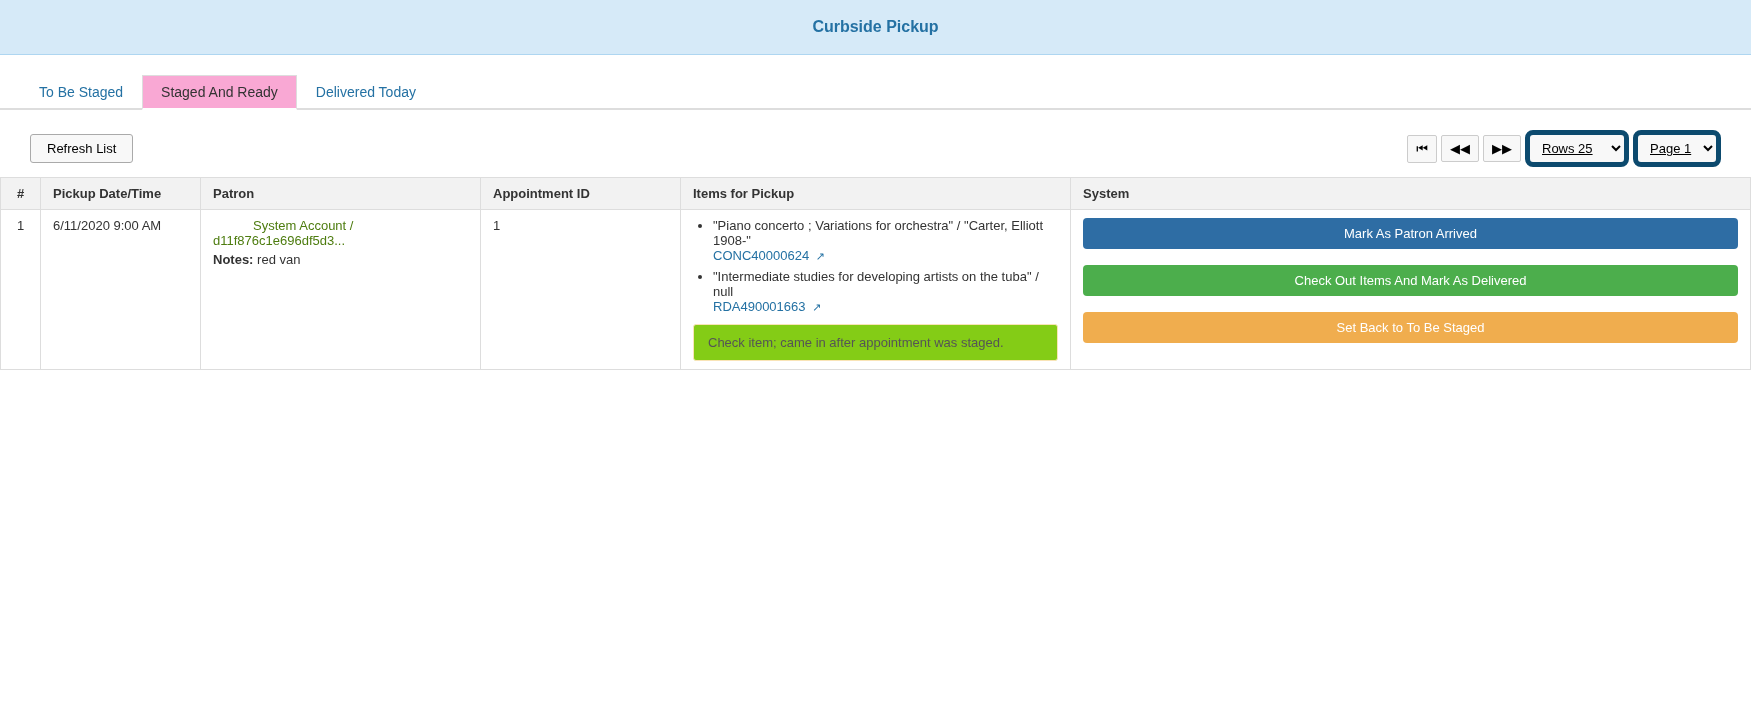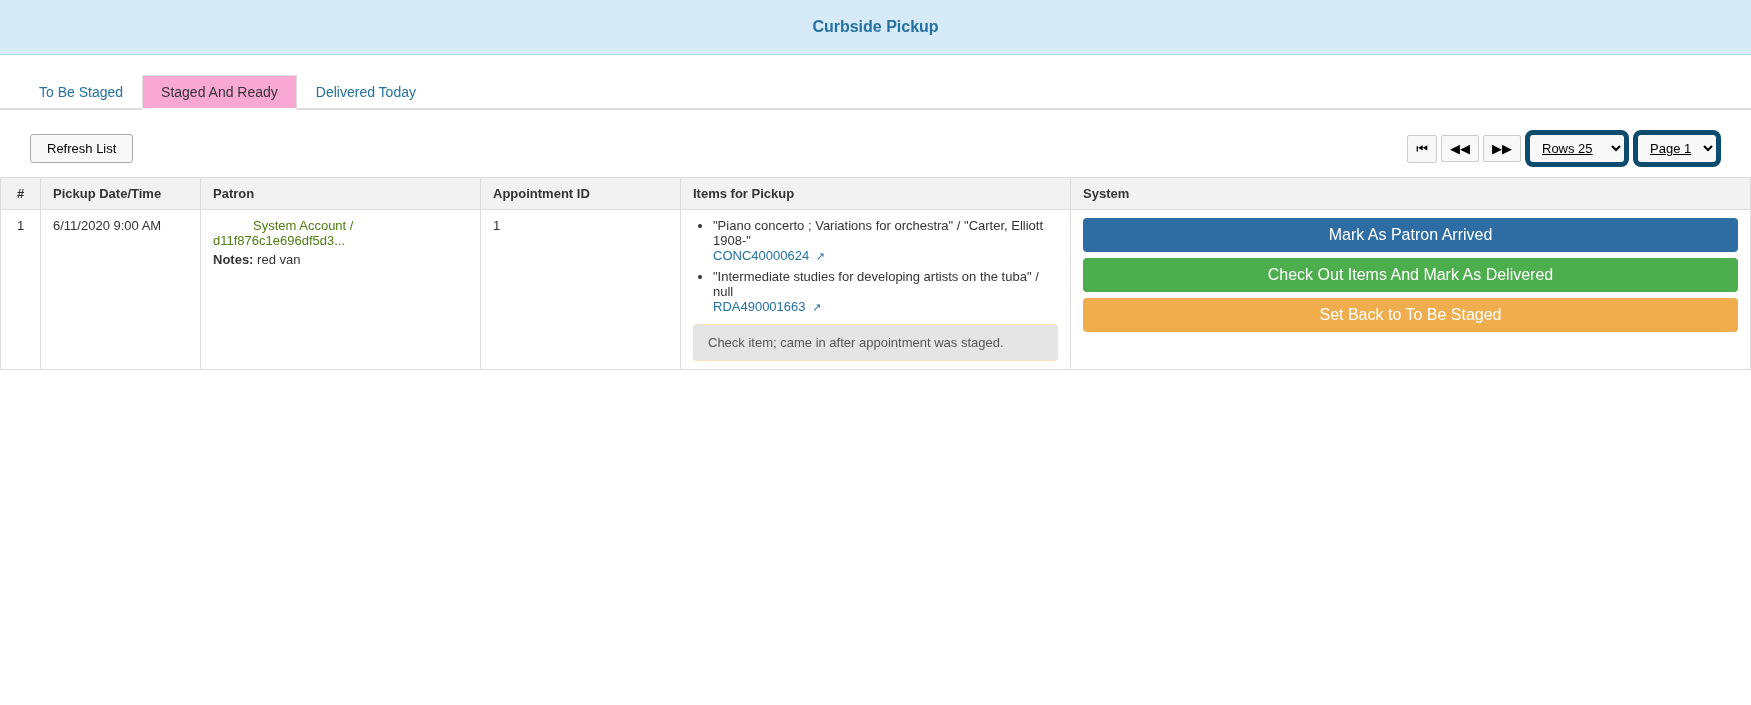--- a/index.html
+++ b/index.html
@@ -116,40 +116,40 @@
 
     .item-link { color: #2471a3; text-decoration: none; }
 
     .notes { margin-top: 4px; }
     .notes strong { font-weight: bold; }
 
     .items-list { padding-left: 20px; margin: 0; }
     .items-list li { margin-bottom: 6px; }
 
     .note-box {
-      background: #e5e5e5;
+      background: #84cc16;
       border: 1px solid #f9e4b7;
       border-radius: 3px;
       padding: 10px 14px;
       margin-top: 10px;
       font-size: 13px;
       color: #555;
     }
 
     .action-cell { vertical-align: top; padding-top: 10px; }
 
     .action-btn {
       display: block;
       width: 100%;
       padding: 8px 12px;
-      margin-bottom: 6px;
+      margin-bottom: 16px;
       border: none;
       border-radius: 4px;
       cursor: pointer;
-      font-size: 16px;
+      font-size: 13px;
       text-align: center;
       color: #fff;
       font-weight: normal;
     }
 
     .btn-blue { background: #2e6da4; }
     .btn-green { background: #4cae4c; }
     .btn-orange { background: #f0ad4e; color: #fff; }
 
     .external-link-icon {

